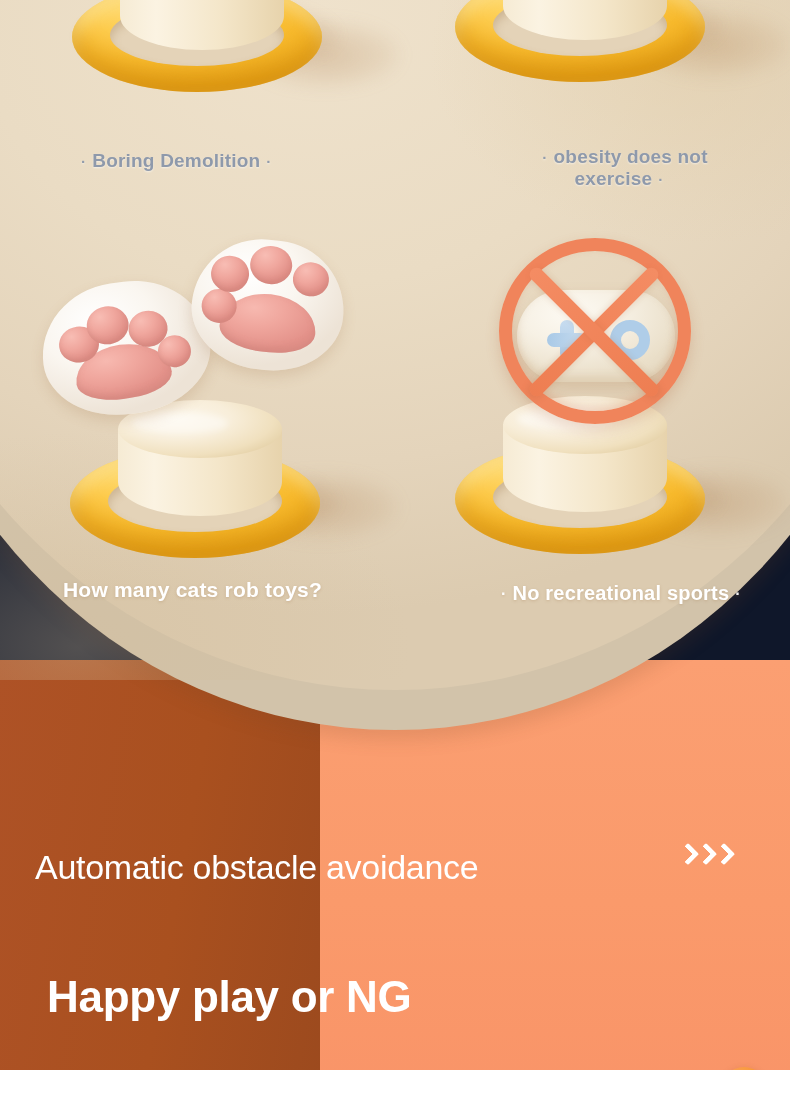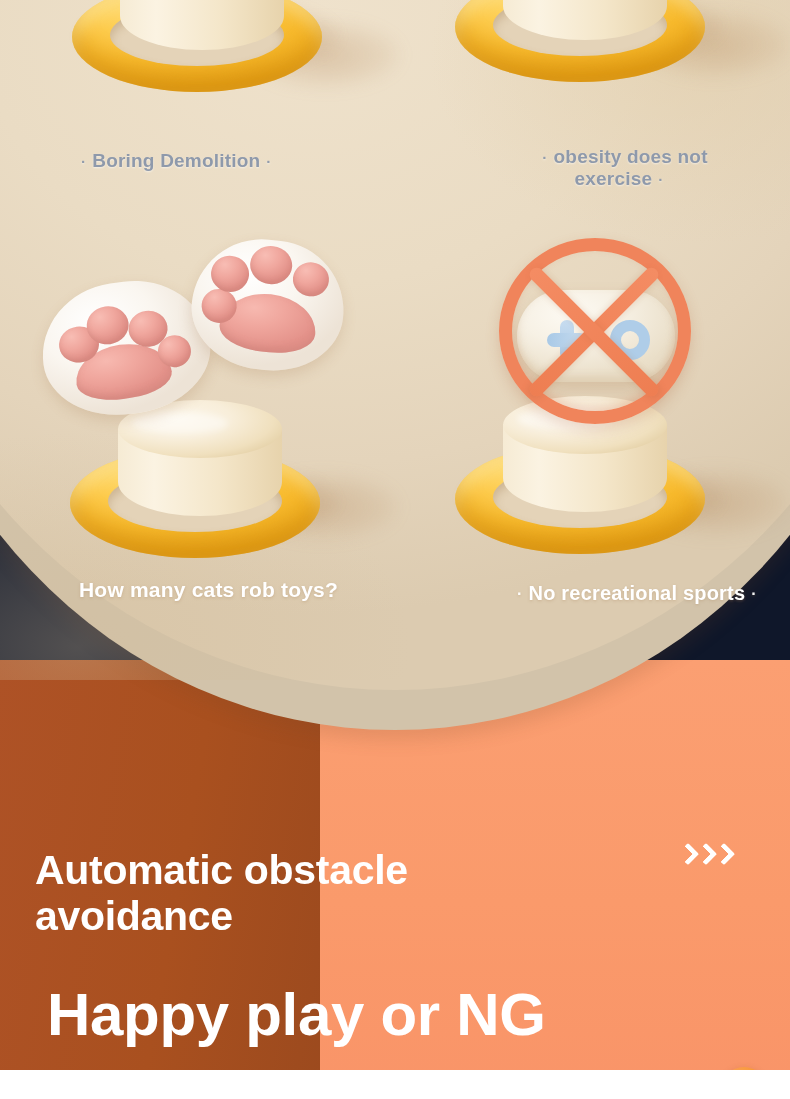--- a/index.html
+++ b/index.html
@@ -195,43 +195,43 @@
     line-height:1.18;
   }
   .caption .dot{
     display:inline-block;
     vertical-align:middle;
     font-size:.8em;
     opacity:.95;
     margin:0 6px;
   }
   .cap-grey{color:#8E99AB;text-shadow:0 1px 2px rgba(255,255,255,.55);}
-  .cap-white{color:#FFFFFF;text-shadow:0 1px 3px rgba(170,130,90,.35);margin-left:16px;}
+  .cap-white{color:#FFFFFF;text-shadow:0 1px 3px rgba(170,130,90,.35);}
 
   .cap-boring{left:75px;top:150px;font-size:19px;white-space:nowrap;}
   .cap-obesity{left:497px;top:146px;font-size:19px;width:250px;text-align:center;}
   .cap-cats{left:63px;top:578px;font-size:21px;white-space:nowrap;}
   .cap-norec{left:495px;top:582px;font-size:20px;white-space:nowrap;}
 
   
   .banner{
     position:absolute;left:0;top:660px;width:790px;height:439px;
   }
   .headline{
     position:absolute;left:35px;top:188px;
     width:520px;
     color:#FFFFFF;
-    font-size:41px;font-weight:bold;
+    font-size:34px;font-weight:normal;
     line-height:1.12;
     letter-spacing:-.3px;
   }
   .subline{
-    position:absolute;left:47px;top:320px;
+    position:absolute;left:47px;top:312px;
     color:#FFFFFF;
-    font-size:60px;font-weight:bold;
+    font-size:44px;font-weight:bold;
     letter-spacing:-.3px;
     white-space:nowrap;
   }
   .chevrons{
     position:absolute;left:678px;top:182px;
     display:flex;gap:2px;
   }
   .chev{
     width:16px;height:26px;position:relative;
   }

